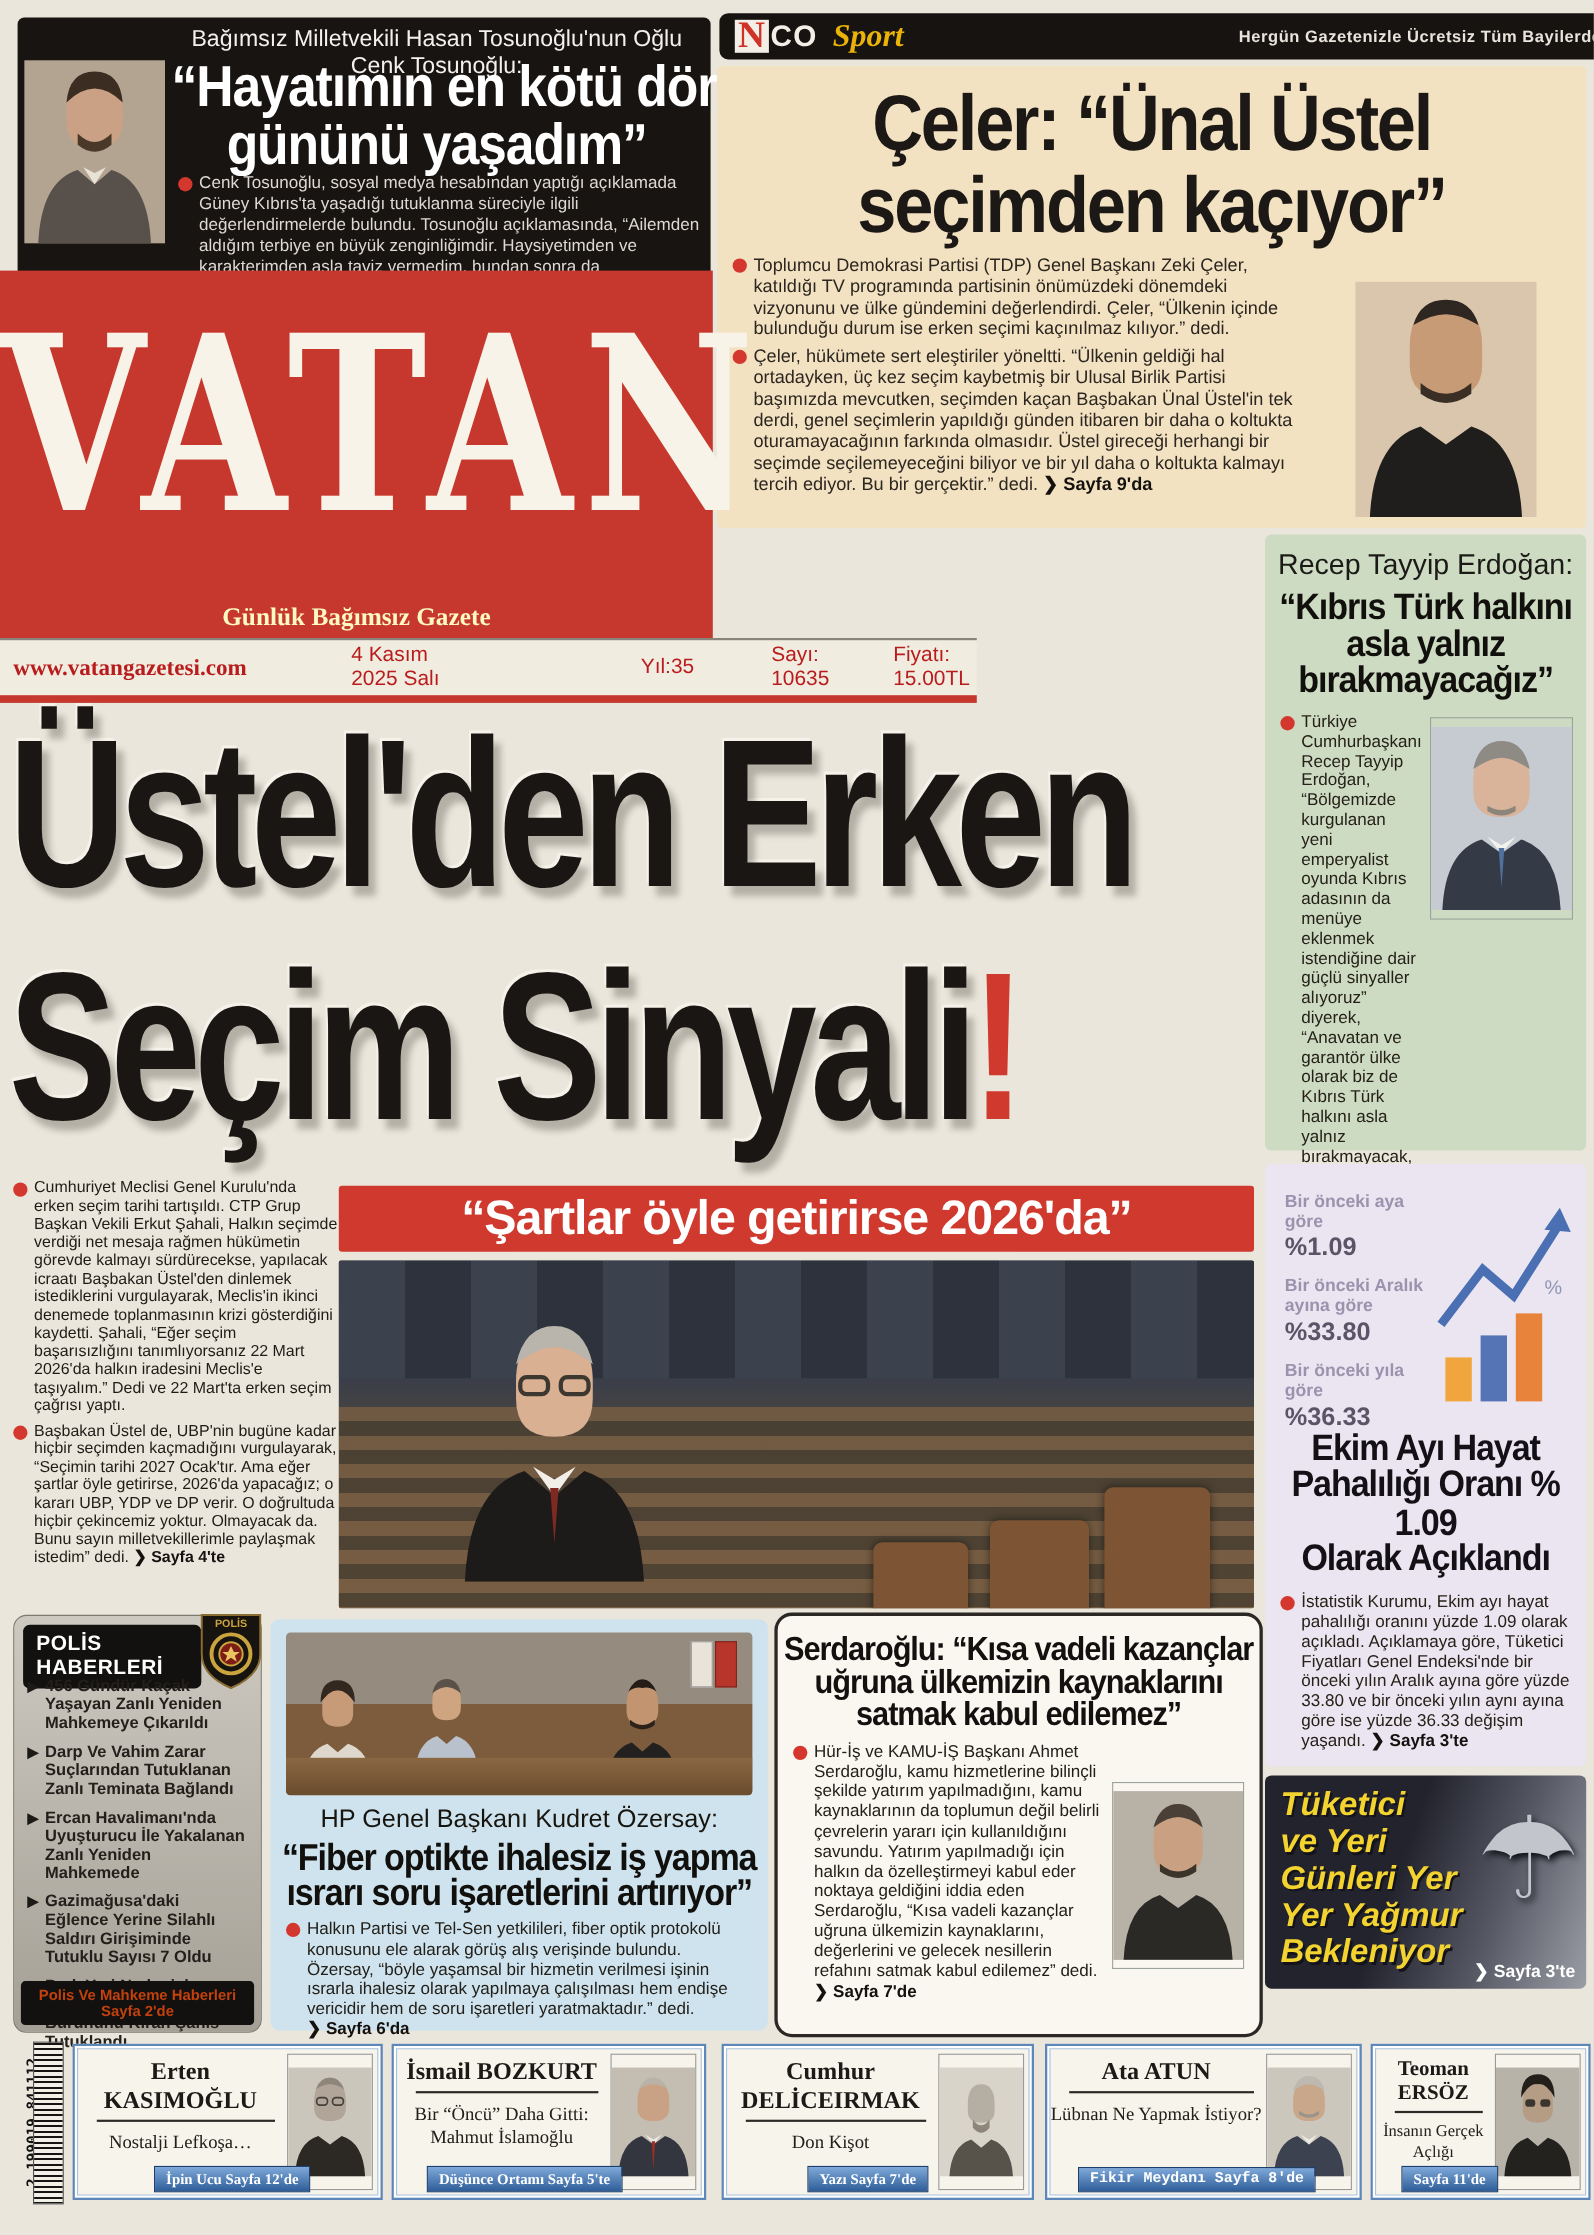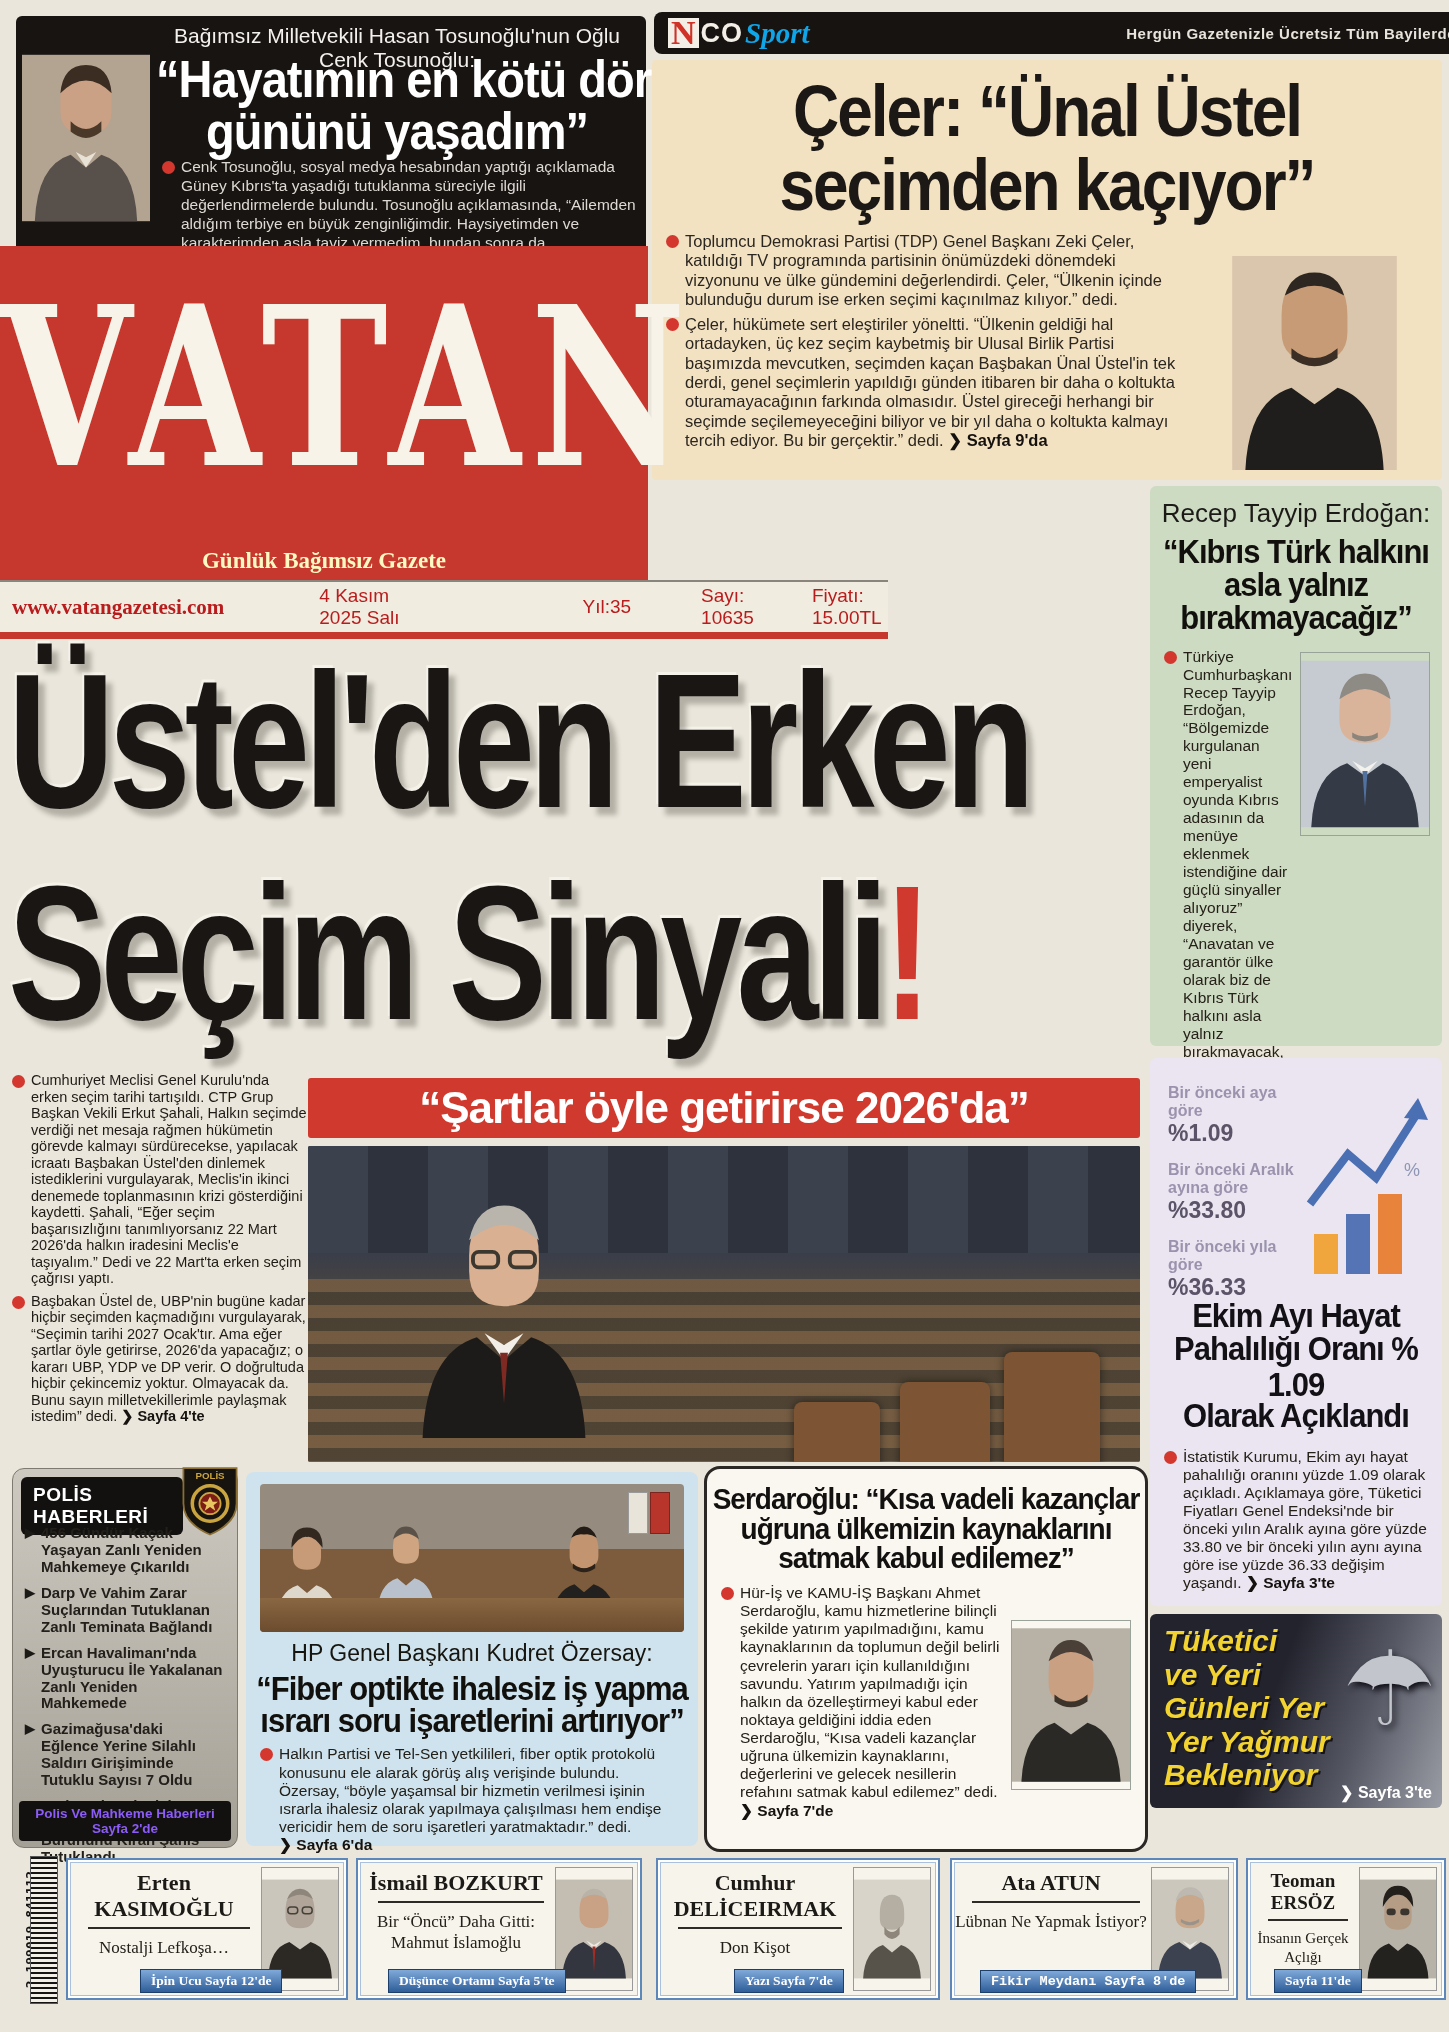--- a/index.html
+++ b/index.html
@@ -16,21 +16,21 @@
   .tl-box{background:#181412;border-radius:6px;color:#f1efec;}
   .tl-kicker{font-size:21px;text-align:center;color:#f3f1ee;}
   .tl-hl{font-weight:900;font-size:47px;line-height:1.0;text-align:center;color:#fff;
          letter-spacing:-1px;transform:scaleY(1.12);transform-origin:center top;white-space:nowrap;}
   .tl-body{font-size:15.5px;line-height:1.22;color:#ded9d2;}
   .tl-body .pref{color:#fff;}
   
   .nco{background:#171310;border-radius:8px;display:flex;align-items:center;padding:0 14px;}
   .nco-n{font:900 34px "Liberation Serif",serif;color:#cf3227;background:#f4efe6;padding:0 3px;line-height:30px;margin-right:2px;}
   .nco-co{font:900 27px "Liberation Sans",sans-serif;color:#f4efe6;letter-spacing:1px;}
-  .nco-sport{font:italic 900 29px "Liberation Serif",serif;color:#0ea5e9;margin-left:2px;}
+  .nco-sport{font:italic 900 29px "Liberation Serif",serif;color:#eab308;margin-left:14px;}
   .nco-tag{font:700 15px "Liberation Sans",sans-serif;color:#e8e4dc;margin-left:auto;letter-spacing:.5px;}
   
   .celer{background:#f3e2c2;border-radius:4px;}
   .celer-hl{font-weight:900;letter-spacing:-2px;font-size:64px;line-height:1.0;text-align:center;
             color:#1c1815;transform:scaleY(1.12);transform-origin:center top;white-space:nowrap;}
   .celer-body{font-size:16.5px;line-height:1.17;color:#2b2620;}
   
   .mast{background:#c6382d;}
   .mast-title{font:900 170px "DejaVu Serif",serif;color:#f8f3e8;text-align:center;letter-spacing:10px;
               transform:scaleY(1.30);transform-origin:center top;line-height:1;}
@@ -68,21 +68,21 @@
   .weather{background:linear-gradient(110deg,#22232d 0 42%,#555763 70%,#9b9da6 100%);border-radius:6px;overflow:hidden;color:#fff;}
   .wx-line{font:italic 800 30px "Liberation Sans",sans-serif;color:#f2d32f;line-height:1.12;
            text-shadow:2px 2px 0 #14131a;}
   .wx-umb{position:absolute;right:6px;top:14px;font-size:104px;color:#c3c5cd;text-shadow:3px 4px 6px #101018;}
   
   .polis{background:linear-gradient(180deg,#cdc9c0,#a5a096);border-radius:12px;border:1px solid #7e7a71;}
   .polis-hdr{position:absolute;left:8px;top:8px;right:54px;background:#121110;color:#fff;border-radius:6px;
              font-weight:800;font-size:19px;padding:7px 0 7px 12px;letter-spacing:.5px;}
   .polis-item{display:flex;font-weight:700;font-size:15px;line-height:1.13;color:#23201b;margin-bottom:9px;}
   .polis-item .tri{color:#1c1a16;margin-right:6px;font-size:13px;line-height:1.3;}
-  .polis-ftr{position:absolute;left:6px;right:6px;bottom:6px;background:#121110;color:#8b5cf6;border-radius:4px;
+  .polis-ftr{position:absolute;left:6px;right:6px;bottom:6px;background:#121110;color:#c2410c;border-radius:4px;
              font-weight:700;font-size:13.5px;text-align:center;padding:5px 0;}
   
   .ozy{background:#cfe3ee;border-radius:8px;}
   .ozy-kicker{font-size:23px;text-align:center;color:#17150f;}
   .ozy-hl{font-weight:900;font-size:31px;line-height:1.04;text-align:center;color:#11100d;
           transform:scaleY(1.1);transform-origin:center top;letter-spacing:-1px;white-space:nowrap;}
   .ozy-body{font-size:15.5px;line-height:1.17;color:#23201a;}
   .meeting{background:linear-gradient(180deg,#958b7e 0 44%,#7c5c3c 44% 100%);border-radius:4px;overflow:hidden;}
   
   .srd{background:#faf7f0;border:3px solid #2a2724;border-radius:16px;}

